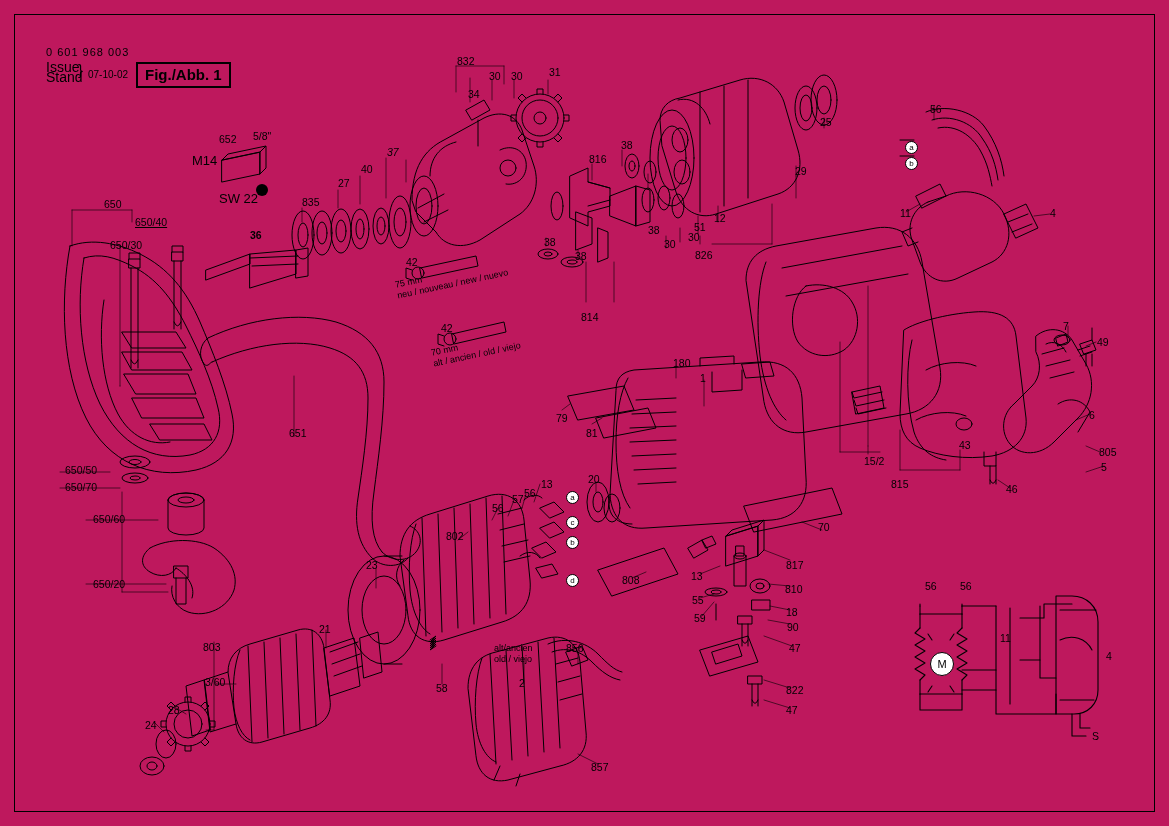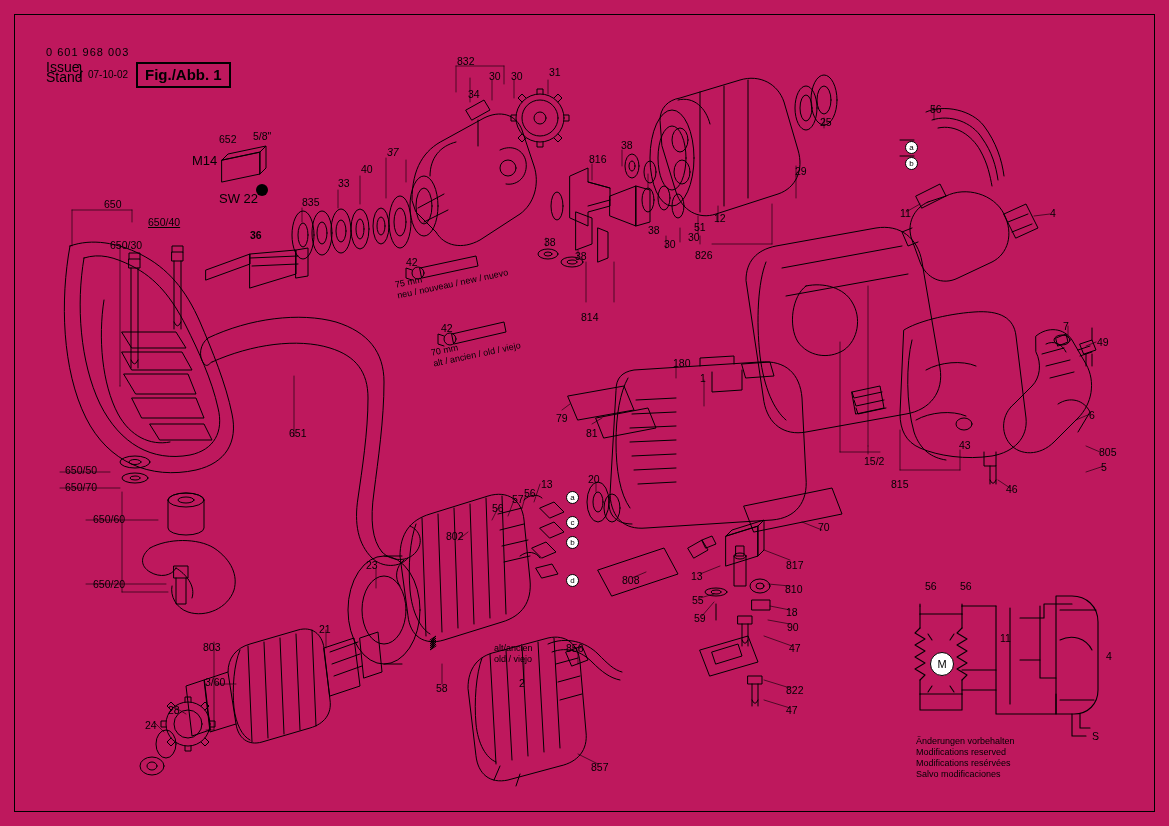--- a/index.html
+++ b/index.html
@@ -498,46 +498,40 @@
       <path d="M996,670 l-34,0 M996,690 l-34,0" stroke-dasharray="0"></path>
     </g>
   </svg>
   <div class="mot" style="left:930px; top:652px;">M</div>
   <div class="lab" style="left:925px; top:580px;">56</div>
   <div class="lab" style="left:960px; top:580px;">56</div>
   <div class="lab" style="left:1000px; top:632px;">11</div>
   <div class="lab" style="left:1106px; top:650px;">4</div>
   <div class="lab" style="left:1092px; top:730px;">S</div>
 
-  <div class="note" style="left:916px; top:736px;">
-    <span>Änderungen vorbehalten</span><br>
-    <span>Modifications reserved</span><br>
-    <span>Modifications resérvées</span><br>
-    <span>Salvo modificaciones</span>
-  </div>
 
   <div id="callouts">
       <div class="lab" style="left: 457px; top: 55px;">832</div>
       <div class="lab" style="left: 549px; top: 66px;">31</div>
       <div class="lab" style="left: 489px; top: 70px;">30</div>
       <div class="lab" style="left: 511px; top: 70px;">30</div>
       <div class="lab" style="left: 468px; top: 88px;">34</div>
       <div class="lab" style="left: 820px; top: 116px;">25</div>
       <div class="lab" style="left: 930px; top: 103px;">56</div>
       <div class="lab" style="left: 219px; top: 133px;">652</div>
       <div class="lab" style="left: 253px; top: 130px;">5/8"</div>
       <div class="lab" style="left: 795px; top: 165px;">29</div>
       <div class="lab" style="left: 589px; top: 153px;">816</div>
       <div class="lab" style="left: 621px; top: 139px;">38</div>
       <div class="lab" style="left: 387px; top: 146px; font-style: italic;">37</div>
       <div class="lab" style="left: 361px; top: 163px;">40</div>
-      <div class="lab" style="left: 338px; top: 177px;">33</div>
+      <div class="lab" style="left: 338px; top: 177px;">27</div>
       <div class="lab" style="left: 302px; top: 196px;">835</div>
       <div class="lab" style="left: 104px; top: 198px;">650</div>
-      <div class="lab" style="left: 148px; top: 216px; text-decoration: underline;">650/40</div>
+      <div class="lab" style="left: 135px; top: 216px; text-decoration: underline;">650/40</div>
       <div class="lab" style="left: 900px; top: 207px;">11</div>
       <div class="lab" style="left: 1050px; top: 207px;">4</div>
       <div class="lab" style="left: 250px; top: 229px; font-weight: bold;">36</div>
       <div class="lab" style="left: 110px; top: 239px;">650/30</div>
       <div class="lab" style="left: 664px; top: 238px;">30</div>
       <div class="lab" style="left: 688px; top: 231px;">30</div>
       <div class="lab" style="left: 694px; top: 221px;">51</div>
       <div class="lab" style="left: 714px; top: 212px;">12</div>
       <div class="lab" style="left: 648px; top: 224px;">38</div>
       <div class="lab" style="left: 695px; top: 249px;">826</div>

